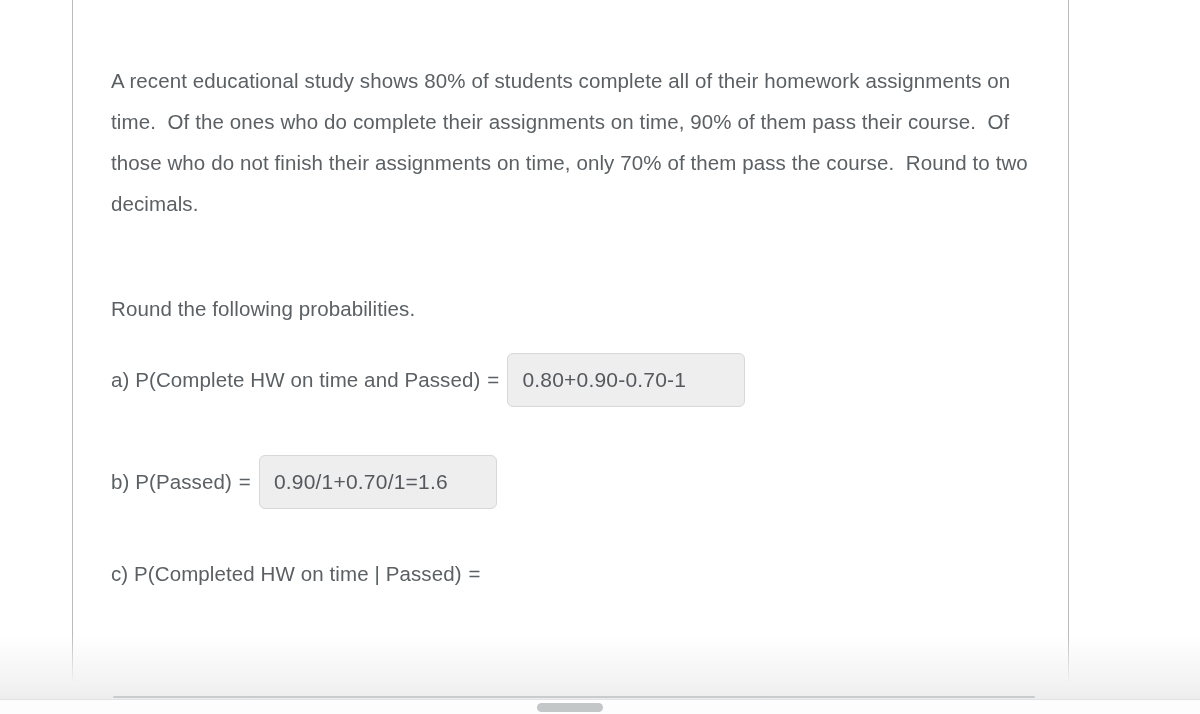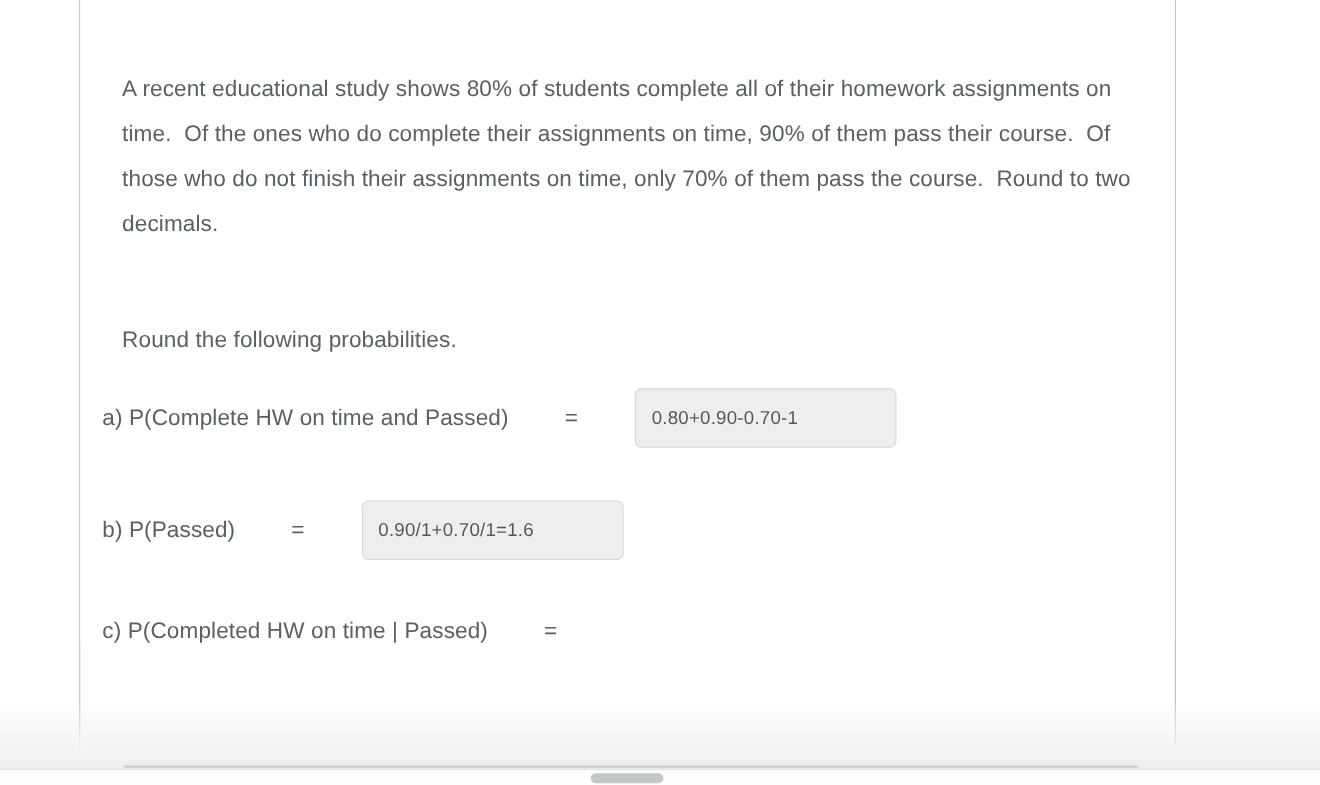--- a/index.html
+++ b/index.html
@@ -52,29 +52,28 @@
     font-weight: 400;
     letter-spacing: 0.1px;
     white-space: pre-wrap;
   }
   #intro  { top: 60px; }
   #findline { top: 288px; }
 
   
   .qrow {
     position: absolute;
-    left: 20px;
+    left: 38px;
     display: flex;
     align-items: center;
     color: #5b6064;
     font-size: 20.5px;
     line-height: 28px;
     letter-spacing: 0.1px;
     white-space: nowrap;
-    gap: 44px;
   }
   #row-a { top: 353px; }
   #row-b { top: 455px; }
   #row-c { top: 560px; text-align: right; }
 
   .qlabel { color: #5b6064; }
   .eq {
     margin: 0 8px 0 7px;
     color: #5b6064;
   }
@@ -83,21 +82,21 @@
   .answer-box {
     display: inline-flex;
     align-items: center;
     box-sizing: border-box;
     height: 54px;
     padding: 0 14px;
     background: #eeeeee;
     border: 1px solid #d6d8da;
     border-radius: 6px;
     color: #55595d;
-    font-size: 17px;
+    font-size: 21px;
     letter-spacing: 0.2px;
     font-family: "Liberation Sans", sans-serif;
     box-shadow: 0 0 0 0 rgba(0,0,0,0);
   }
   #box-a { min-width: 238px; }
   #box-b { min-width: 238px; }
   #box-c { min-width: 238px; }
 
   
   #bottom-fade {

